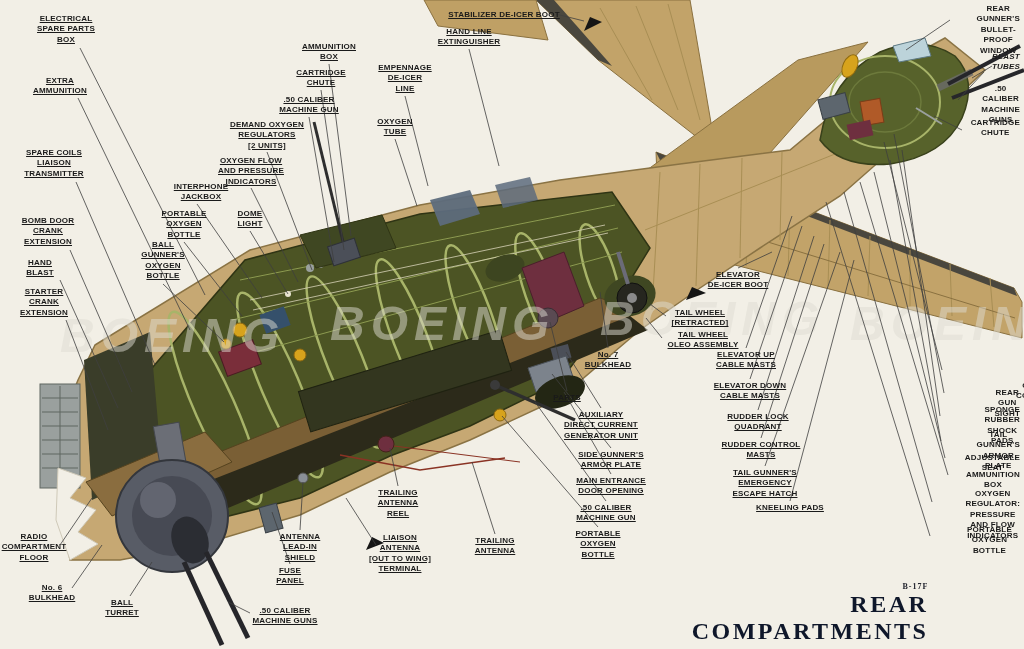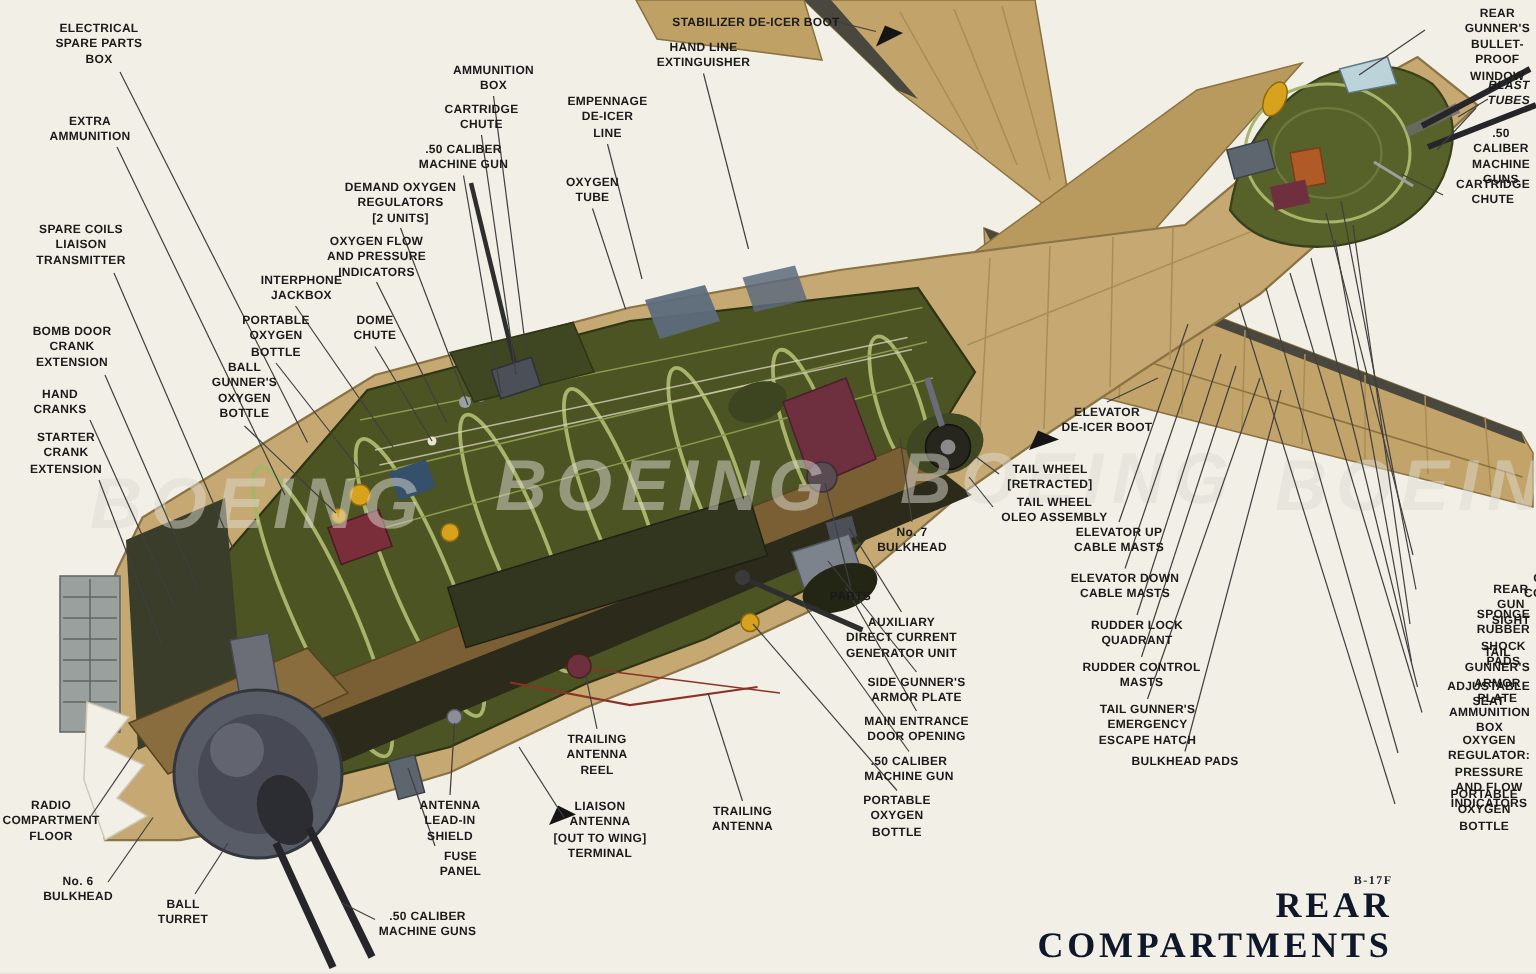--- a/index.html
+++ b/index.html
@@ -5,21 +5,21 @@
   html,body{margin:0;padding:0;background:#d8d4c8;}
   #stage{position:relative;width:1024px;height:649px;background:#f2efe6;overflow:hidden;
          font-family:"Liberation Sans",sans-serif;}
   #illustration,#leader-lines{position:absolute;left:0;top:0;width:1024px;height:649px;}
   #leader-lines{z-index:2;pointer-events:none;}
   #illustration{z-index:1;}
   #labels-layer{position:absolute;left:0;top:0;width:1024px;height:649px;z-index:3;}
   .callout{position:absolute;font-weight:bold;font-size:8px;line-height:1.3;letter-spacing:.2px;
            color:#1a1a1a;text-align:center;white-space:pre-line;}
   .callout.right{text-align:center;transform:translateX(-100%);}
-  .callout.center{transform:translateX(-50%);}
+  .callout.center{transform:translateX(-50%);text-decoration:underline;}
   .leader{stroke:#3f3f3f;stroke-width:.8;}
   #footer{position:absolute;left:810px;top:582px;transform:translateX(-50%);text-align:right;z-index:3;}
   #footer .model{font:bold 8px "Liberation Serif",serif;letter-spacing:1px;color:#22242e;}
   #footer .title{font:bold 24px "Liberation Serif",serif;letter-spacing:2.5px;color:#0f172a;margin-top:0;}
   .wm{font:bold italic 48px "Liberation Sans",sans-serif;letter-spacing:6px;
       fill:#dedbd2;fill-opacity:.5;}
 </style>
 </head>
 <body>
 
@@ -234,21 +234,21 @@
 BOX</div>
       <div class="callout center" style="left: 60px; top: 76px;">EXTRA
 AMMUNITION</div>
       <div class="callout center" style="left: 54px; top: 148px;">SPARE COILS
 LIAISON
 TRANSMITTER</div>
       <div class="callout center" style="left: 48px; top: 216px;">BOMB DOOR
 CRANK
 EXTENSION</div>
       <div class="callout center" style="left: 40px; top: 258px;">HAND
-CRANKS</div>
+BLAST</div>
       <div class="callout center" style="left: 44px; top: 287px;">STARTER
 CRANK
 EXTENSION</div>
       <div class="callout center" style="left: 34px; top: 532px;">RADIO
 COMPARTMENT
 FLOOR</div>
       <div class="callout center" style="left: 52px; top: 583px;">No. 6
 BULKHEAD</div>
       <div class="callout center" style="left: 122px; top: 598px;">BALL
 TURRET</div>
@@ -263,21 +263,21 @@
 [2 UNITS]</div>
       <div class="callout center" style="left: 251px; top: 156px;">OXYGEN FLOW
 AND PRESSURE
 INDICATORS</div>
       <div class="callout center" style="left: 201px; top: 182px;">INTERPHONE
 JACKBOX</div>
       <div class="callout center" style="left: 184px; top: 209px;">PORTABLE
 OXYGEN
 BOTTLE</div>
       <div class="callout center" style="left: 250px; top: 209px;">DOME
-CHUTE</div>
+LIGHT</div>
       <div class="callout center" style="left: 163px; top: 240px;">BALL
 GUNNER'S
 OXYGEN
 BOTTLE</div>
       <div class="callout center" style="left: 405px; top: 63px;">EMPENNAGE
 DE-ICER
 LINE</div>
       <div class="callout center" style="left: 395px; top: 117px;">OXYGEN
 TUBE</div>
       <div class="callout center" style="left: 469px; top: 27px;">HAND LINE
@@ -304,21 +304,21 @@
 CABLE MASTS</div>
       <div class="callout center" style="left: 750px; top: 381px;">ELEVATOR DOWN
 CABLE MASTS</div>
       <div class="callout center" style="left: 758px; top: 412px;">RUDDER LOCK
 QUADRANT</div>
       <div class="callout center" style="left: 761px; top: 440px;">RUDDER CONTROL
 MASTS</div>
       <div class="callout center" style="left: 765px; top: 468px;">TAIL GUNNER'S
 EMERGENCY
 ESCAPE HATCH</div>
-      <div class="callout center" style="left: 790px; top: 503px;">BULKHEAD PADS</div>
+      <div class="callout center" style="left: 790px; top: 503px;">KNEELING PADS</div>
       <div class="callout center" style="left: 567px; top: 393px;">PARTS</div>
       <div class="callout center" style="left: 601px; top: 410px;">AUXILIARY
 DIRECT CURRENT
 GENERATOR UNIT</div>
       <div class="callout center" style="left: 611px; top: 450px;">SIDE GUNNER'S
 ARMOR PLATE</div>
       <div class="callout center" style="left: 611px; top: 476px;">MAIN ENTRANCE
 DOOR OPENING</div>
       <div class="callout center" style="left: 606px; top: 503px;">.50 CALIBER
 MACHINE GUN</div>
@@ -344,21 +344,21 @@
 REEL</div>
       <div class="callout center" style="left: 300px; top: 532px;">ANTENNA
 LEAD-IN
 SHIELD</div>
       <div class="callout center" style="left: 400px; top: 533px;">LIAISON
 ANTENNA
 [OUT TO WING]
 TERMINAL</div>
       <div class="callout center" style="left: 495px; top: 536px;">TRAILING
 ANTENNA</div>
-      <div class="callout center" style="left: 307px; top: 566px;">FUSE
+      <div class="callout center" style="left: 290px; top: 566px;">FUSE
 PANEL</div>
       <div class="callout center" style="left: 285px; top: 606px;">.50 CALIBER
 MACHINE GUNS</div>
     </div>
 
   <div id="footer">
     <div class="model">B-17F</div>
     <div class="title">REAR COMPARTMENTS</div>
   </div>
 

